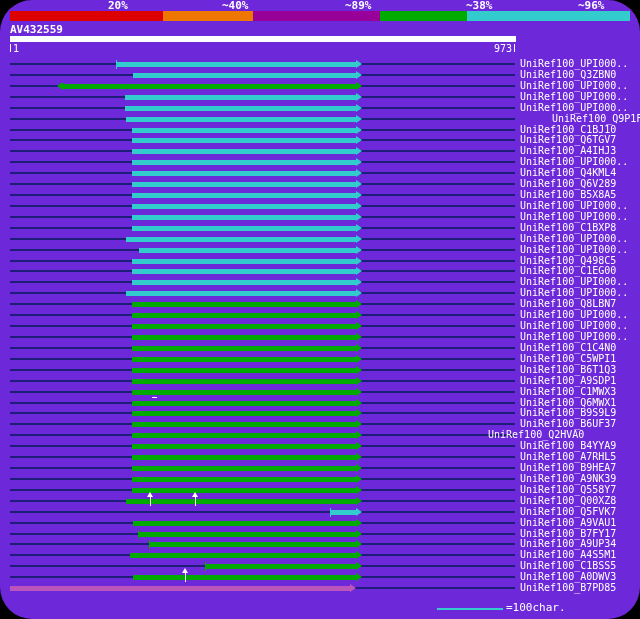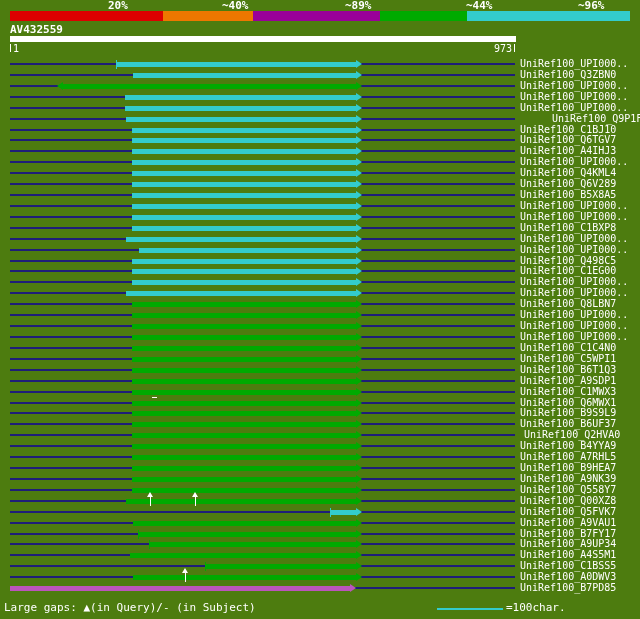--- a/index.html
+++ b/index.html
@@ -1,33 +1,33 @@
 <!DOCTYPE html>
 <html><head>
 <meta charset="utf-8">
 <style>
   html,body{margin:0;padding:0;background:#000;}
-  .screen{position:relative;width:640px;height:619px;background:#4d7c0f;overflow:hidden;
-          font-family:"DejaVu Sans Mono","DejaVu Sans",monospace;}
+  .screen{position:relative;width:640px;height:619px;background:#6d28d9;overflow:hidden;
+          font-family:"DejaVu Sans Mono","DejaVu Sans",monospace;border-radius:32px;}
   .abs{position:absolute;}
   .txt{position:absolute;color:#fff;font-size:11px;line-height:11px;white-space:pre;
        font-family:"DejaVu Sans Mono","DejaVu Sans",monospace;}
   .bold{font-weight:bold;}
   .lbl{position:absolute;color:#fff;font-size:10px;line-height:10px;white-space:pre;
        font-family:"DejaVu Sans Mono","DejaVu Sans",monospace;}
 </style>
 </head>
 <body>
 
 <div class="screen">
 
   <span class="txt bold" style="left:108px;top:0px">20%</span>
   <span class="txt bold" style="left:222px;top:0px">~40%</span>
   <span class="txt bold" style="left:345px;top:0px">~89%</span>
-  <span class="txt bold" style="left:466px;top:0px">~44%</span>
+  <span class="txt bold" style="left:466px;top:0px">~38%</span>
   <span class="txt bold" style="left:578px;top:0px">~96%</span>
 
   <div id="scale-bar" class="abs" style="left:0;top:11px;width:640px;height:10px">
       <div class="abs" style="left: 10px; top: 0px; width: 153px; height: 10px; background: rgb(221, 0, 0);"></div>
       <div class="abs" style="left: 163px; top: 0px; width: 90px; height: 10px; background: rgb(238, 119, 0);"></div>
       <div class="abs" style="left: 253px; top: 0px; width: 127px; height: 10px; background: rgb(153, 0, 153);"></div>
       <div class="abs" style="left: 380px; top: 0px; width: 87px; height: 10px; background: rgb(0, 170, 0);"></div>
       <div class="abs" style="left: 467px; top: 0px; width: 163px; height: 10px; background: rgb(51, 204, 204);"></div>
     </div>
 
@@ -174,21 +174,21 @@
       <div class="abs" style="left: 132px; top: 411px; width: 224px; height: 5px; background: rgb(0, 170, 0);"></div>
       <div class="abs" style="left: 356px; top: 409px; width: 0px; height: 0px; border-top: 4px solid transparent; border-bottom: 4px solid transparent; border-left: 6px solid rgb(0, 170, 0);"></div>
       <span class="lbl" style="left: 520px; top: 408px;">UniRef100_B9S9L9</span>
       <div class="abs" style="left: 10px; top: 423px; width: 505px; height: 2px; background: rgb(30, 30, 120);"></div>
       <div class="abs" style="left: 132px; top: 422px; width: 224px; height: 5px; background: rgb(0, 170, 0);"></div>
       <div class="abs" style="left: 356px; top: 420px; width: 0px; height: 0px; border-top: 4px solid transparent; border-bottom: 4px solid transparent; border-left: 6px solid rgb(0, 170, 0);"></div>
       <span class="lbl" style="left: 520px; top: 419px;">UniRef100_B6UF37</span>
       <div class="abs" style="left: 10px; top: 434px; width: 505px; height: 2px; background: rgb(30, 30, 120);"></div>
       <div class="abs" style="left: 132px; top: 433px; width: 224px; height: 5px; background: rgb(0, 170, 0);"></div>
       <div class="abs" style="left: 356px; top: 431px; width: 0px; height: 0px; border-top: 4px solid transparent; border-bottom: 4px solid transparent; border-left: 6px solid rgb(0, 170, 0);"></div>
-      <span class="lbl" style="left: 524px; top: 430px; text-align: right;">UniRef100_Q2HVA0</span>
+      <span class="lbl" style="left: 488px; top: 430px; text-align: right;">UniRef100_Q2HVA0</span>
       <div class="abs" style="left: 10px; top: 445px; width: 505px; height: 2px; background: rgb(30, 30, 120);"></div>
       <div class="abs" style="left: 132px; top: 444px; width: 224px; height: 5px; background: rgb(0, 170, 0);"></div>
       <div class="abs" style="left: 356px; top: 442px; width: 0px; height: 0px; border-top: 4px solid transparent; border-bottom: 4px solid transparent; border-left: 6px solid rgb(0, 170, 0);"></div>
       <span class="lbl" style="left: 520px; top: 441px;">UniRef100_B4YYA9</span>
       <div class="abs" style="left: 10px; top: 456px; width: 505px; height: 2px; background: rgb(30, 30, 120);"></div>
       <div class="abs" style="left: 132px; top: 455px; width: 224px; height: 5px; background: rgb(0, 170, 0);"></div>
       <div class="abs" style="left: 356px; top: 453px; width: 0px; height: 0px; border-top: 4px solid transparent; border-bottom: 4px solid transparent; border-left: 6px solid rgb(0, 170, 0);"></div>
       <span class="lbl" style="left: 520px; top: 452px;">UniRef100_A7RHL5</span>
       <div class="abs" style="left: 10px; top: 467px; width: 505px; height: 2px; background: rgb(30, 30, 120);"></div>
       <div class="abs" style="left: 132px; top: 466px; width: 224px; height: 5px; background: rgb(0, 170, 0);"></div>
@@ -243,17 +243,16 @@
       <div class="abs" style="left: 356px; top: 573px; width: 0px; height: 0px; border-top: 4px solid transparent; border-bottom: 4px solid transparent; border-left: 6px solid rgb(0, 170, 0);"></div>
       <div class="abs" style="left: 185px; top: 573px; width: 1px; height: 9px; background: rgb(255, 255, 255);"></div>
       <div class="abs" style="left: 182px; top: 568px; width: 0px; height: 0px; border-left: 3px solid transparent; border-right: 3px solid transparent; border-bottom: 5px solid rgb(255, 255, 255);"></div>
       <span class="lbl" style="left: 520px; top: 572px;">UniRef100_A0DWV3</span>
       <div class="abs" style="left: 10px; top: 587px; width: 505px; height: 2px; background: rgb(30, 30, 120);"></div>
       <div class="abs" style="left: 10px; top: 586px; width: 340px; height: 5px; background: rgb(187, 85, 187);"></div>
       <div class="abs" style="left: 350px; top: 584px; width: 0px; height: 0px; border-top: 4px solid transparent; border-bottom: 4px solid transparent; border-left: 6px solid rgb(187, 85, 187);"></div>
       <span class="lbl" style="left: 520px; top: 583px;">UniRef100_B7PD85</span>
     </div>
 
-  <span class="txt" style="left:4px;top:602px">Large gaps: ▲(in Query)/- (in Subject)</span>
   <div class="abs" style="left:437px;top:608px;width:66px;height:2px;background:#33cccc"></div>
   <span class="txt" style="left:506px;top:602px">=100char.</span>
 
 </div>
 
 </body></html>

